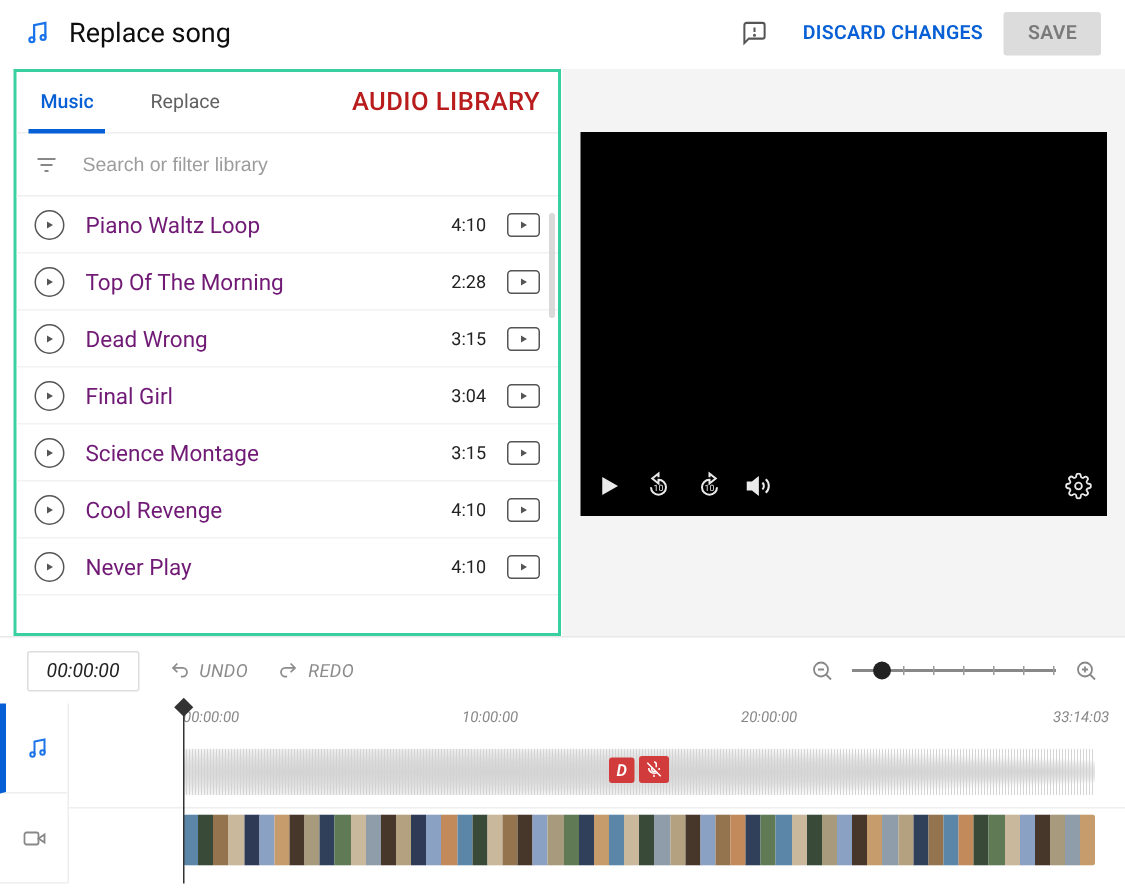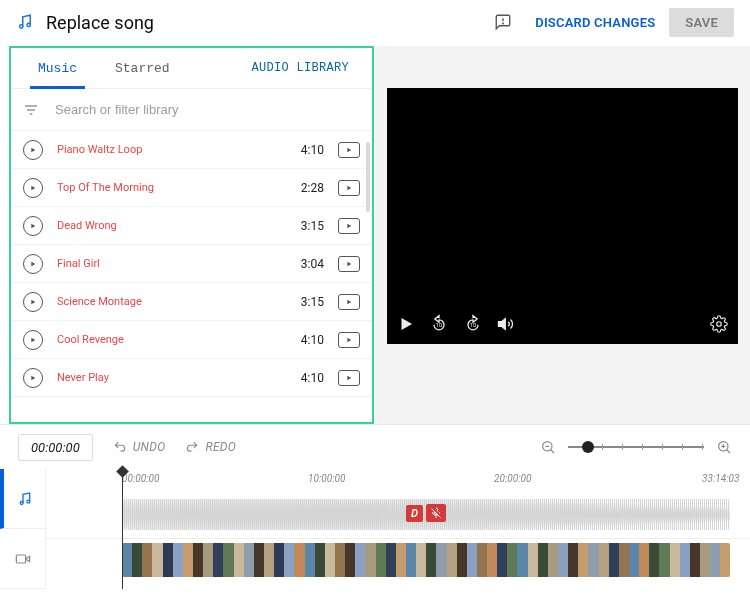--- a/index.html
+++ b/index.html
@@ -73,22 +73,21 @@
     border: 2px solid #38d0a0;
     background: #fff;
     display: flex;
     flex-direction: column;
   }
   .tabs-row {
     display: flex;
     align-items: center;
     height: 41px;
     border-bottom: 1px solid #eee;
-    padding: 0 23px;
-    font-family: Liberation Mono, monospace;
+    padding: 0 12px;
   }
   .tab {
     padding: 0 4px;
     height: 100%;
     display: flex;
     align-items: center;
     font-size: 13px;
     color: #606060;
     margin-right: 30px;
     cursor: pointer;
@@ -102,22 +101,22 @@
     content: "";
     position: absolute;
     bottom: -1px;
     left: -4px;
     right: -4px;
     height: 3px;
     background: #065fd4;
   }
   .tabs-row .spacer { flex: 1; }
   .audio-lib-link {
-    color: #0369a1;
-    font-size: 12px;
+    color: #b91c1c;
+    font-size: 17px;
     font-weight: 500;
     letter-spacing: 0.3px;
     cursor: pointer;
   }
   .search-row {
     display: flex;
     align-items: center;
     height: 42px;
     border-bottom: 1px solid #eee;
     padding: 0 12px;
@@ -155,22 +154,22 @@
     border: 1.5px solid #555;
     border-radius: 50%;
     display: flex;
     align-items: center;
     justify-content: center;
     color: #555;
     flex-shrink: 0;
   }
   .track-title {
     margin-left: 14px;
-    font-size: 11px;
-    color: #ef4444;
+    font-size: 15px;
+    color: #701a75;
     flex: 1;
   }
   .track-dur {
     font-size: 12px;
     color: #222;
     margin-right: 14px;
     white-space: nowrap;
   }
   .ext-link {
     width: 22px;
@@ -452,21 +451,21 @@
         <circle cx="12" cy="14" r="0.5" fill="currentColor"></circle>
     </svg>
   </div>
   <div class="discard">DISCARD CHANGES</div>
   <div class="save-btn">SAVE</div>
 </div>
 
 <div class="library-panel">
   <div class="tabs-row">
     <div class="tab active">Music</div>
-    <div class="tab">Starred</div>
+    <div class="tab">Replace</div>
     <div class="spacer"></div>
     <div class="audio-lib-link">AUDIO LIBRARY</div>
   </div>
   <div class="search-row">
     <div class="filter-icon">
       <svg width="16" height="16" viewBox="0 0 24 24" fill="none" stroke="currentColor" stroke-width="2">
         <line x1="3" y1="6" x2="21" y2="6"></line>
           <line x1="6" y1="12" x2="18" y2="12"></line>
           <line x1="10" y1="18" x2="14" y2="18"></line>
       </svg>

